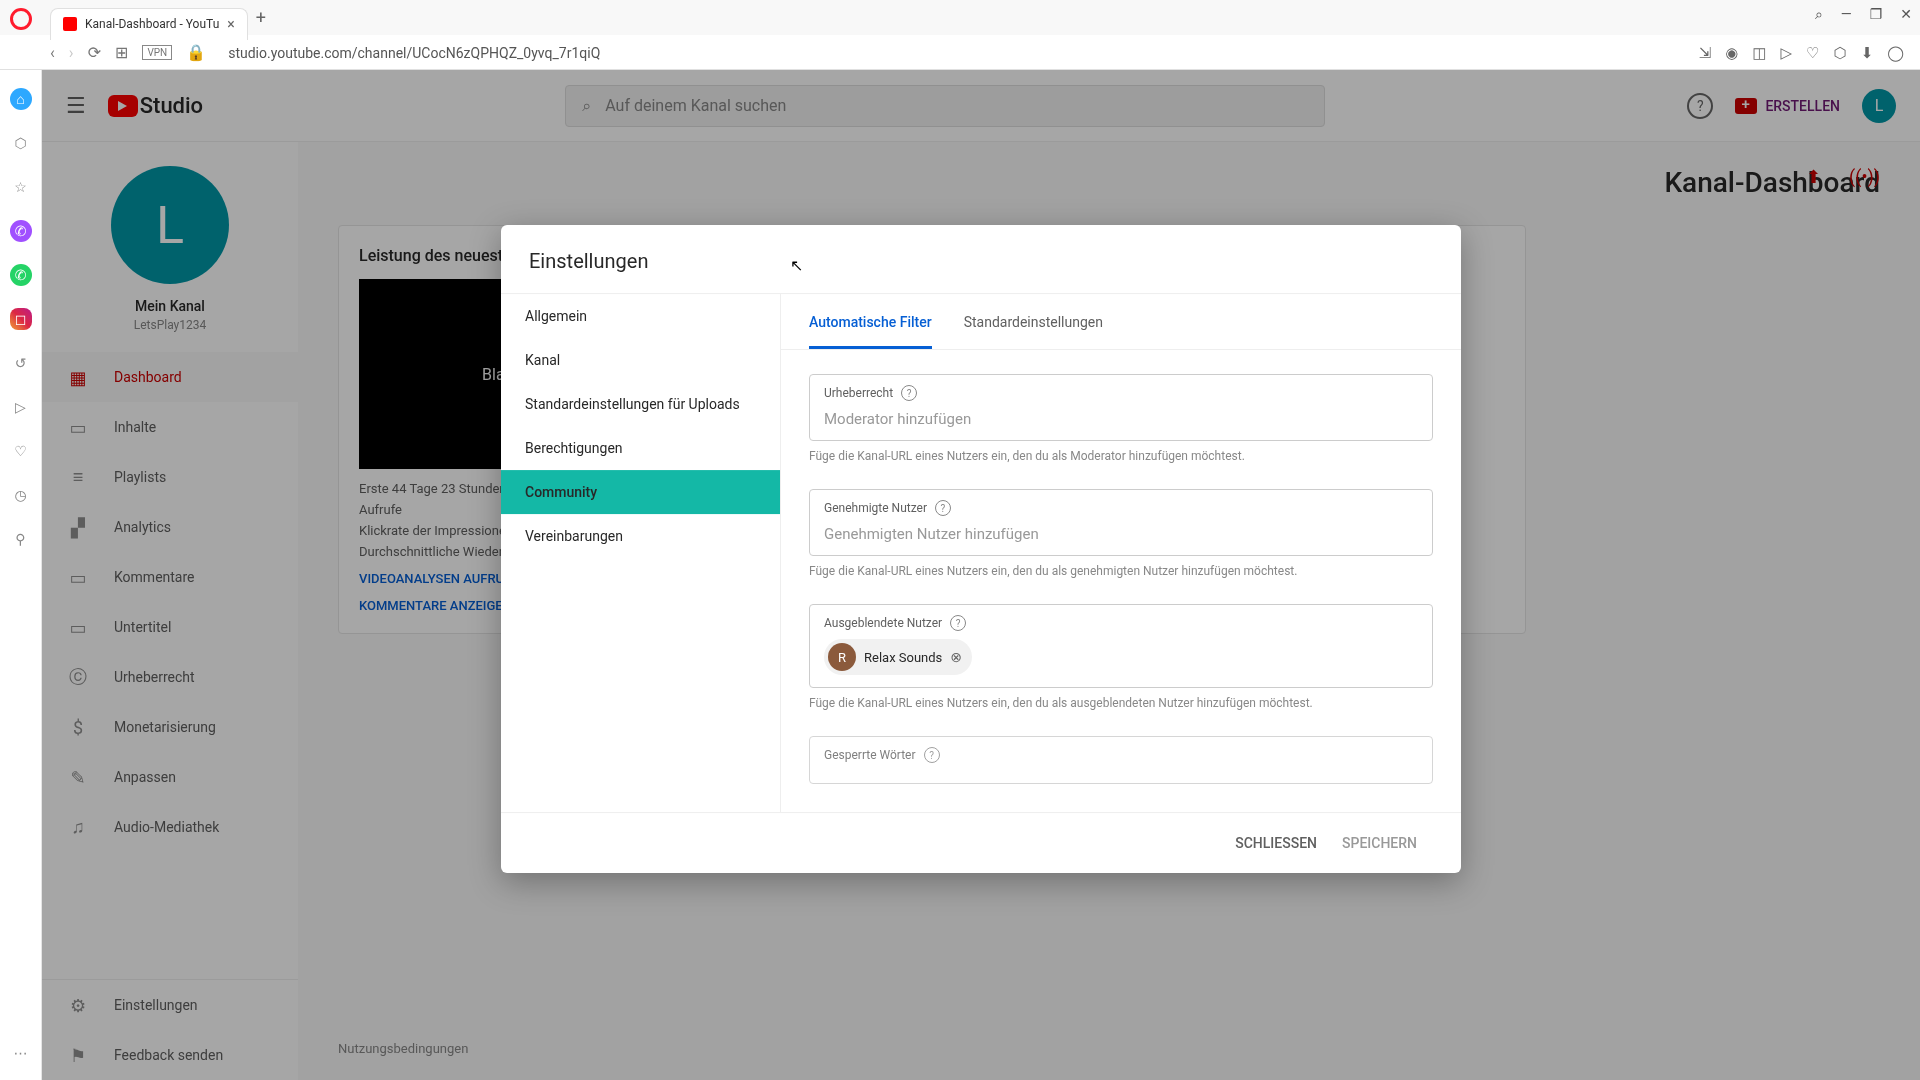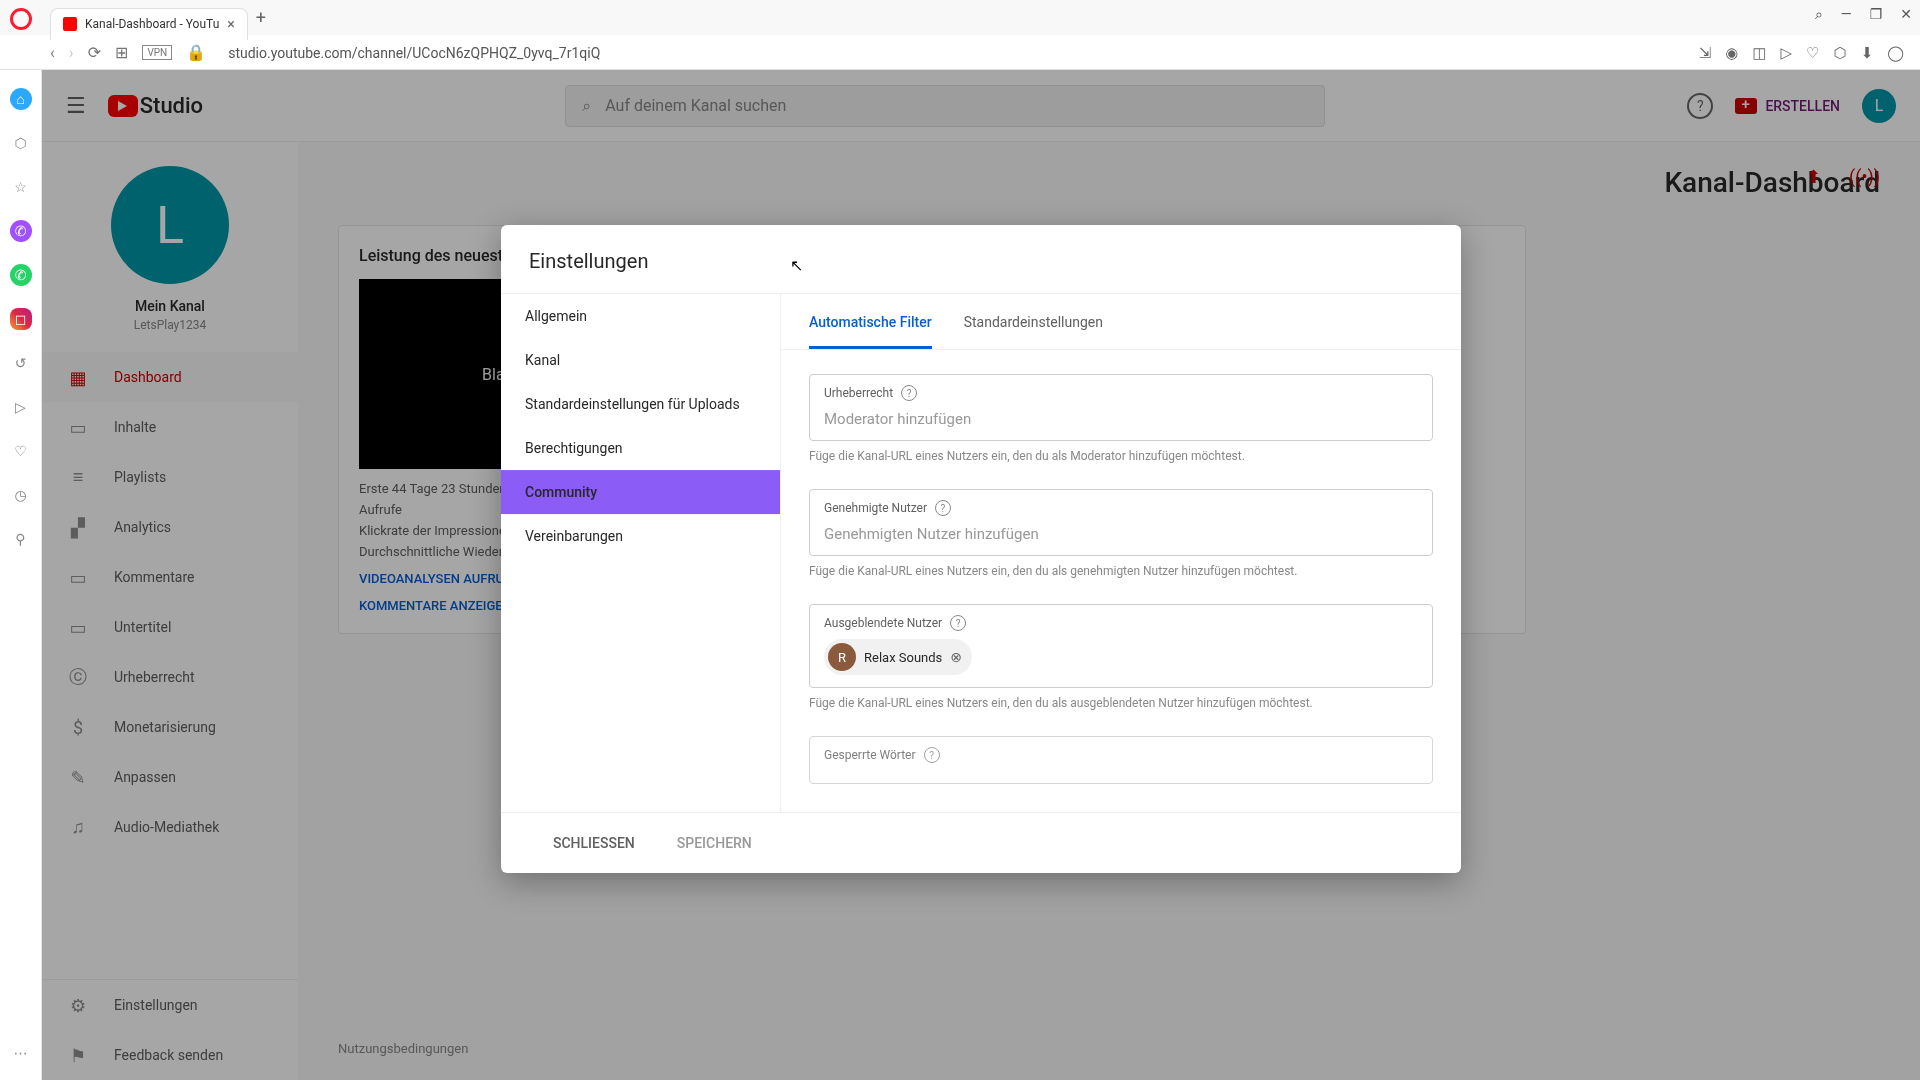--- a/index.html
+++ b/index.html
@@ -71,37 +71,37 @@
 
 
 .dim { position:absolute; inset:0; background:rgba(0,0,0,0.35); }
 
 
 .modal { position:absolute; left:50%; top:50%; transform:translate(-50%,-54%); width:960px; height:648px; background:#fff; border-radius:6px; box-shadow:0 8px 32px rgba(0,0,0,0.3); display:flex; flex-direction:column; overflow:hidden; }
 .modal-header { padding:24px 28px 20px; font-size:20px; font-weight:400; color:#282828; }
 .modal-body { flex:1; display:flex; border-top:1px solid #eee; overflow:hidden; }
 .modal-nav { width:280px; border-right:1px solid #eee; }
 .mnav-item { padding:14px 24px; font-size:14px; color:#282828; cursor:pointer; }
-.mnav-item.active { background:#8b5cf6; font-weight:500; }
+.mnav-item.active { background:#14b8a6; font-weight:500; }
 .modal-content { flex:1; overflow-y:auto; padding:0; }
 .mtabs { display:flex; gap:32px; padding:0 28px; border-bottom:1px solid #eee; }
 .mtab { padding:20px 0 16px; font-size:14px; color:#606060; cursor:pointer; border-bottom:3px solid transparent; }
 .mtab.active { color:#065fd4; border-bottom-color:#065fd4; font-weight:500; }
 .mbody { padding:24px 28px; }
 .field-group { margin-bottom:26px; }
 .field-box { border:1px solid #ccc; border-radius:4px; padding:10px 14px 12px; position:relative; }
 .field-label { font-size:12px; color:#606060; display:flex; align-items:center; gap:8px; margin-bottom:8px; }
 .field-help { width:16px; height:16px; border:1.5px solid #888; border-radius:50%; display:flex; align-items:center; justify-content:center; font-size:10px; color:#888; cursor:pointer; }
 .field-input { border:none; outline:none; width:100%; font-size:15px; color:#282828; }
 .field-input::placeholder { color:#999; }
 .field-hint { font-size:12px; color:#888; margin-top:8px; }
 .chip { display:inline-flex; align-items:center; gap:8px; background:#f1f1f1; border-radius:18px; padding:4px 10px 4px 4px; font-size:13px; color:#282828; }
 .chip-av { width:28px; height:28px; border-radius:50%; background:#8b5a3c; color:#fff; display:flex; align-items:center; justify-content:center; font-size:13px; }
 .chip-x { color:#666; cursor:pointer; font-size:14px; }
-.modal-footer { border-top:1px solid #eee; padding:14px 40px; display:flex; justify-content:flex-start; gap:18px; }
+.modal-footer { border-top:1px solid #eee; padding:14px 32px; display:flex; justify-content:flex-end; gap:1px; }
 .mbtn { background:none; border:none; font-size:14px; font-weight:500; padding:8px 12px; cursor:pointer; }
 .mbtn-close { color:#606060; }
 .mbtn-save { color:#999; }
 
 
 .modal-content::-webkit-scrollbar { width:8px; }
 .modal-content::-webkit-scrollbar-thumb { background:#ccc; border-radius:4px; }
 
 .cursor { position:absolute; left:790px; top:256px; font-size:16px; color:#000; pointer-events:none; z-index:999; }
 </style>

